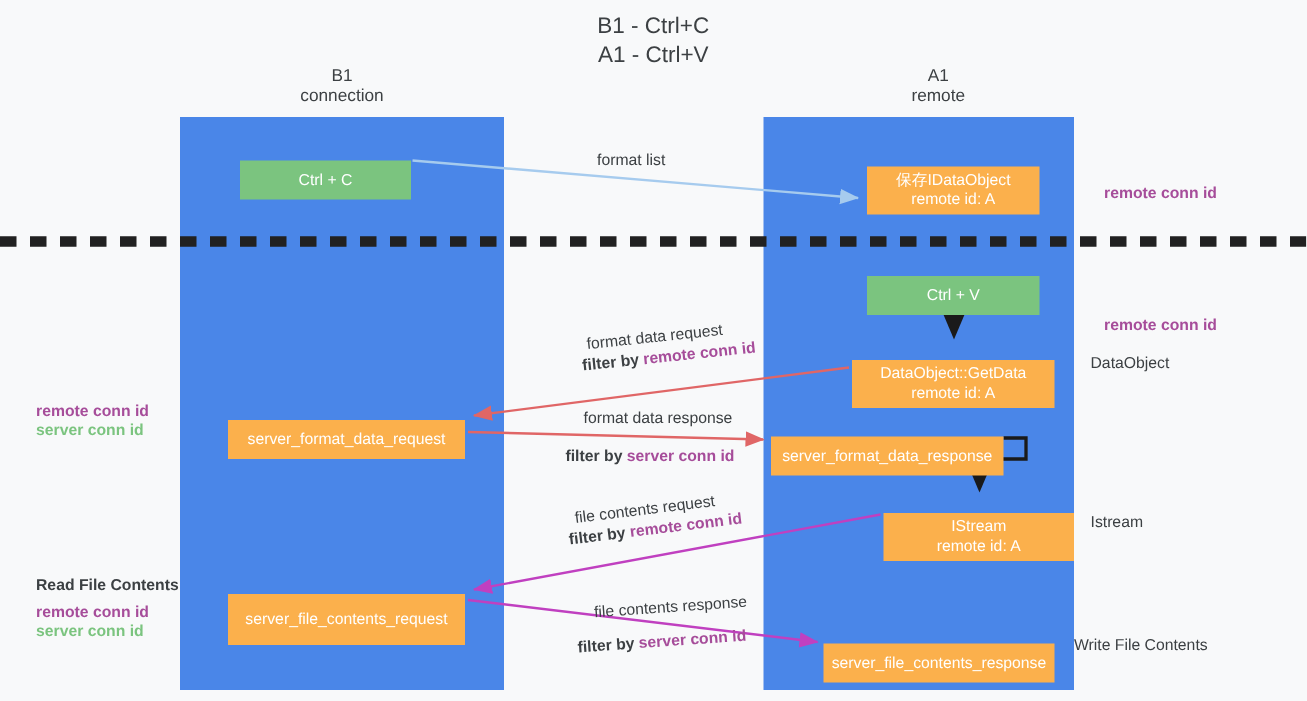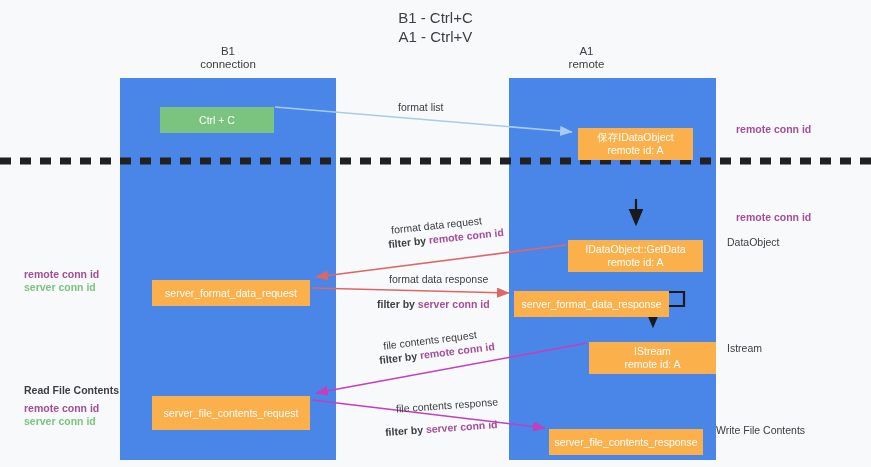--- a/index.html
+++ b/index.html
@@ -23,21 +23,21 @@
   .column{position:absolute;background:#4a86e8;}
   #col-b1{left:120px;top:78px;width:216px;height:382px;}
   #col-a1{left:509px;top:78px;width:207px;height:382px;}
 
   
   .col-header{
     position:absolute;text-align:center;
     color:#3c4043;font-size:11.5px;line-height:13px;
   }
   #hdr-b1{left:120px;top:45px;width:216px;}
-  #hdr-a1{left:483px;top:45px;width:207px;}
+  #hdr-a1{left:522px;top:45px;width:207px;}
   .col-header .hl1{display:block;}
   .col-header .hl2{display:block;}
 
   
   #title{
     position:absolute;left:0;top:8px;width:871px;text-align:center;
     color:#3c4043;font-size:15px;line-height:19px;
   }
   #title span{display:block;}
 
@@ -49,21 +49,21 @@
     color:#ffffff;font-size:10.5px;line-height:13px;
     text-align:center;
     box-sizing:border-box;
     padding:2px 4px;
   }
   .node.green{background:#7bc47f;}
   .node.orange{background:#fbb04c;}
   .node .ln{display:block;white-space:nowrap;}
 
   #n-ctrlc{left:160px;top:95px;width:114px;height:26px;}
-  #n-save{left:578px;top:116px;width:115px;height:32px;}
+  #n-save{left:578px;top:99px;width:115px;height:32px;}
   #n-ctrlv{left:578px;top:172px;width:115px;height:26px;}
   #n-getdata{left:568px;top:228px;width:135px;height:32px;}
   #n-fmtreq{left:152px;top:268px;width:158px;height:26px;}
   #n-fmtres{left:514px;top:279px;width:155px;height:26px;}
   #n-istream{left:589px;top:330px;width:127px;height:32px;}
   #n-filereq{left:152px;top:384px;width:158px;height:34px;}
   #n-fileres{left:549px;top:417px;width:154px;height:26px;}
 
   
   .ann{position:absolute;font-size:10.5px;line-height:13px;color:#3c4043;white-space:nowrap;}
@@ -137,23 +137,26 @@
   <div class="layer" id="box-layer">
     <div class="node green" id="n-ctrlc">
       <span class="ln">Ctrl + C</span>
     </div>
 
     <div class="node orange" id="n-save">
       <span class="ln">保存IDataObject</span>
       <span class="ln">remote id: A</span>
     </div>
 
+    <div class="node green" id="n-ctrlv">
+      <span class="ln">Ctrl + V</span>
+    </div>
 
     <div class="node orange" id="n-getdata">
-      <span class="ln">IDataObject::GetData</span>
+      <span class="ln">DataObject::GetData</span>
       <span class="ln">remote id: A</span>
     </div>
 
     <div class="node orange" id="n-fmtreq">
       <span class="ln">server_format_data_request</span>
     </div>
 
     <div class="node orange" id="n-fmtres">
       <span class="ln">server_format_data_response</span>
     </div>

